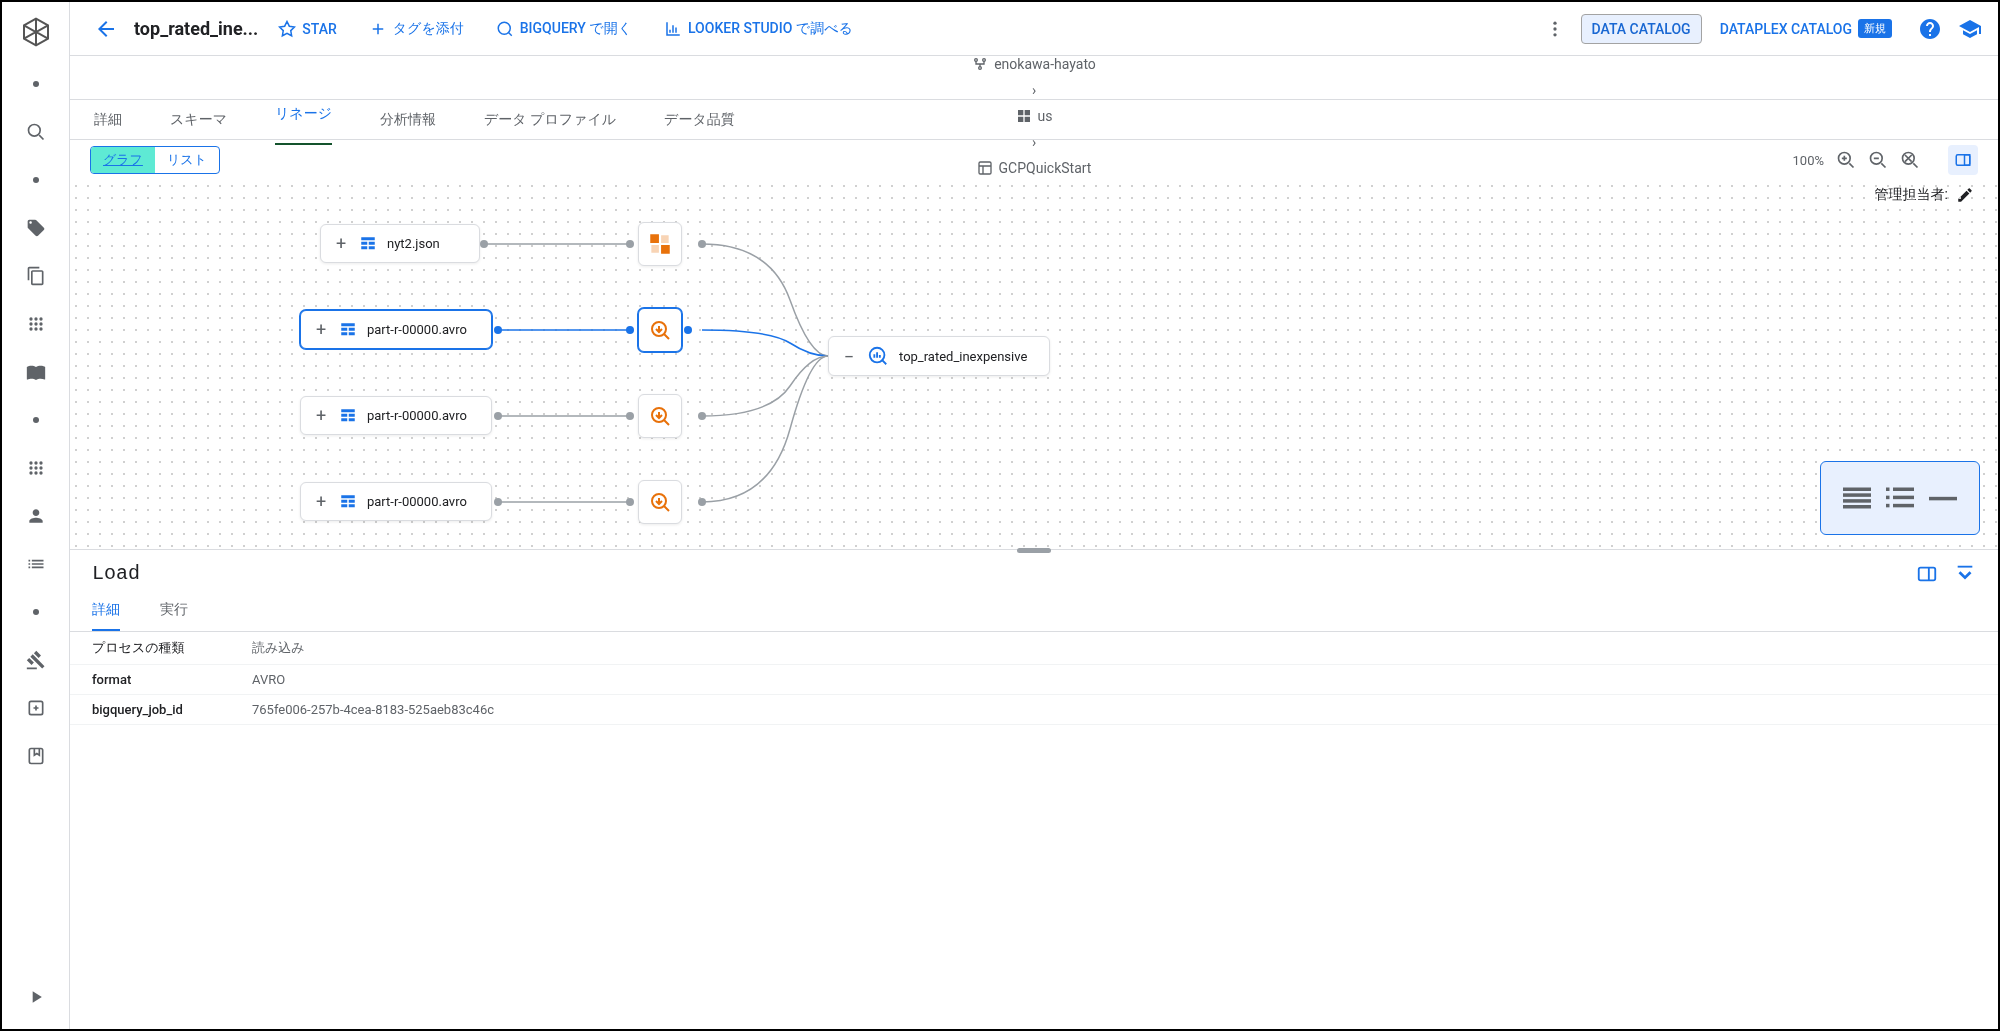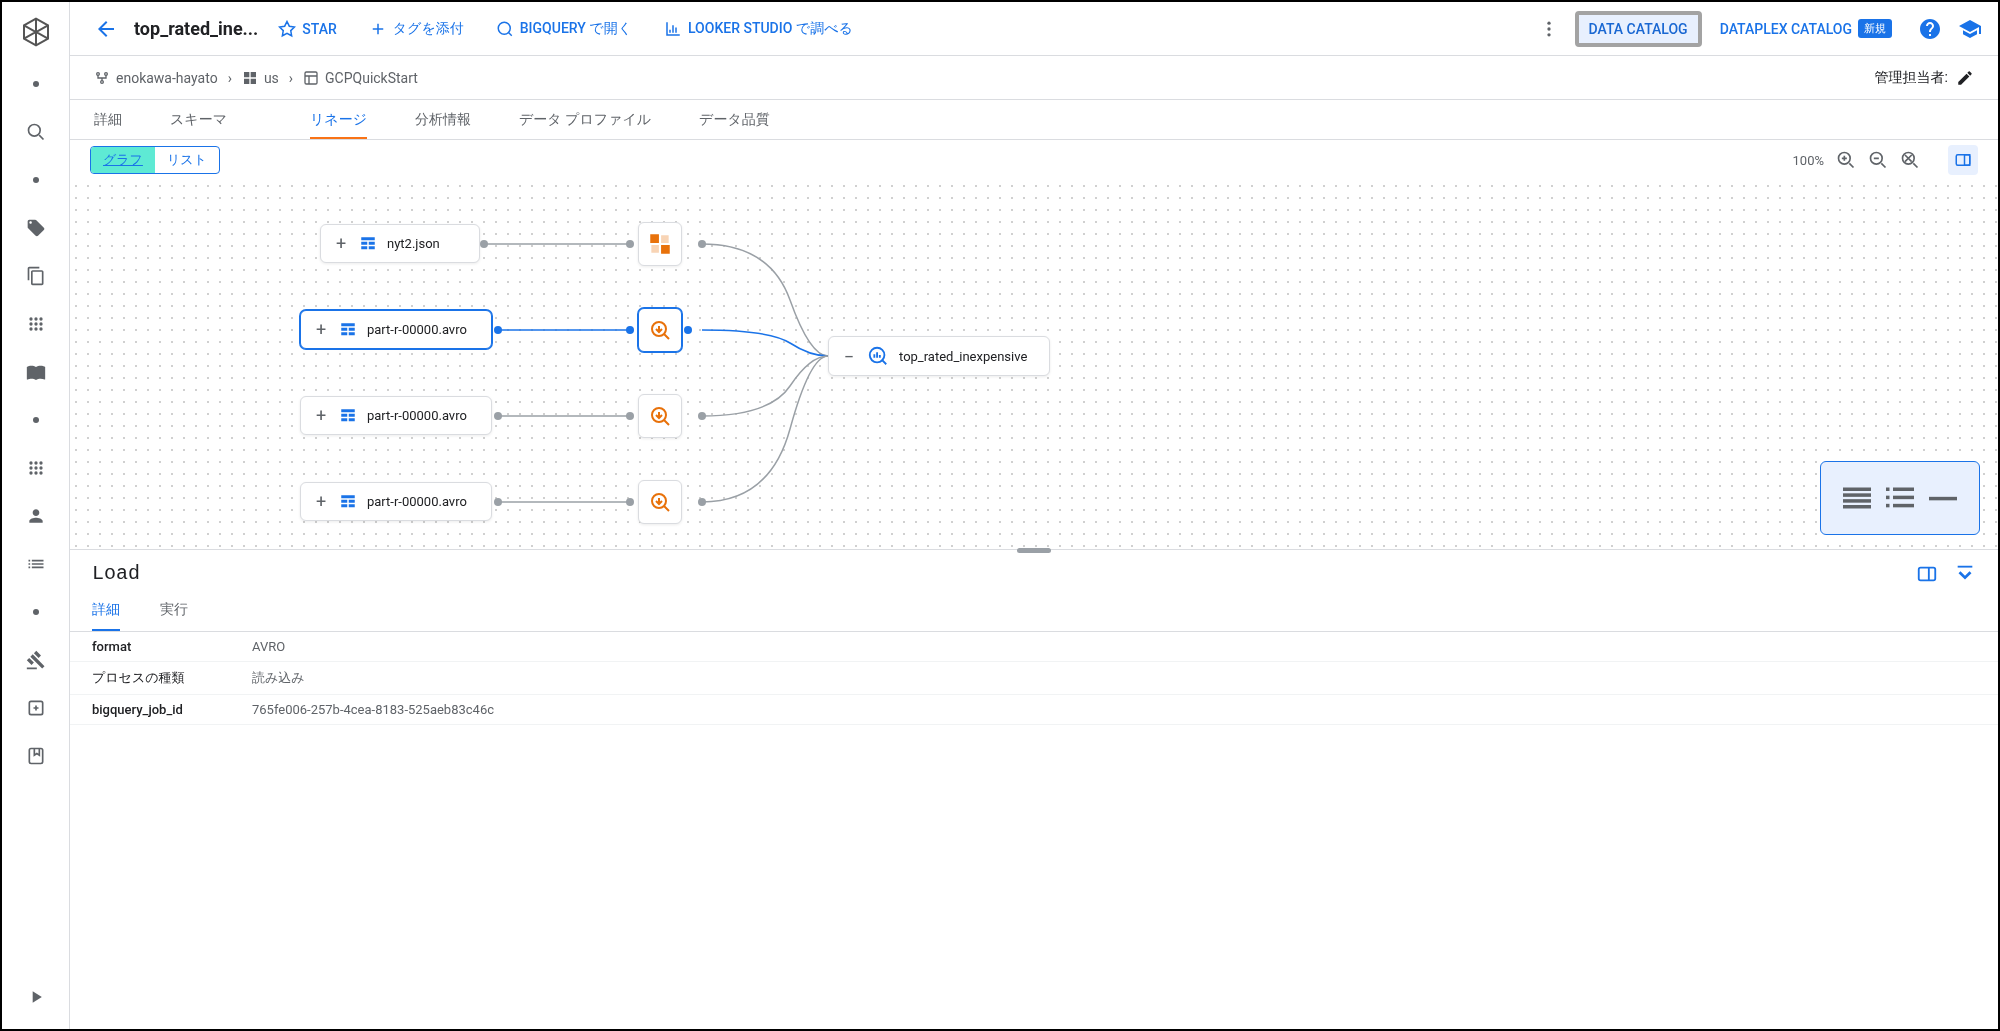--- a/index.html
+++ b/index.html
@@ -10,31 +10,31 @@
 .sidebar-item { width: 24px; height: 24px; display: flex; align-items: center; justify-content: center; color: #5f6368; cursor: pointer; }
 .sidebar-dot { width: 6px; height: 6px; border-radius: 50%; background: #5f6368; }
 .main { flex: 1; display: flex; flex-direction: column; overflow: hidden; }
 .topbar { height: 54px; border-bottom: 1px solid #dadce0; display: flex; align-items: center; padding: 0 16px; gap: 8px; }
 .back-btn { width: 40px; height: 40px; display: flex; align-items: center; justify-content: center; color: #1a73e8; cursor: pointer; border-radius: 50%; }
 .title { font-size: 18px; font-weight: 700; color: #202124; }
 .action-btn { display: flex; align-items: center; gap: 6px; padding: 6px 12px; color: #1a73e8; font-size: 14px; font-weight: 500; cursor: pointer; border-radius: 4px; }
 .spacer { flex: 1; }
 .kebab { color: #5f6368; cursor: pointer; padding: 8px; }
 .catalog-btn { padding: 6px 10px; font-size: 14px; font-weight: 500; cursor: pointer; }
-.catalog-btn.active { color: #1967d2; background: #e8f0fe; border: 4px solid #a3a3a3; border-radius: 4px; }
+.catalog-btn.active { color: #1967d2; background: #e8f0fe; border: 1px solid #a3a3a3; border-radius: 4px; }
 .catalog-btn.plain { color: #1a73e8; display: flex; align-items: center; gap: 6px; }
 .new-badge { background: #1a73e8; color: #fff; font-size: 11px; padding: 2px 6px; border-radius: 3px; font-weight: 500; }
 .help-icon { width: 24px; height: 24px; color: #1a73e8; cursor: pointer; margin-left: 8px; }
-.breadcrumb { height: 44px; border-bottom: 1px solid #dadce0; display: flex; align-items: center; padding: 0 24px; gap: 10px; font-size: 14px; color: #5f6368; }
+.breadcrumb { height: 44px; border-bottom: 1px solid #dadce0; display: flex; align-items: center; padding: 0 24px; gap: 10px; font-size: 14px; color: #5f6368; flex-direction: column; }
 .breadcrumb-item { display: flex; align-items: center; gap: 6px; cursor: pointer; }
 .breadcrumb-sep { color: #5f6368; }
 .mgmt { margin-left: auto; color: #202124; font-size: 14px; display: flex; align-items: center; gap: 8px; text-align: right; }
 .tabs { height: 40px; border-bottom: 1px solid #dadce0; display: flex; align-items: center; padding: 0 24px; gap: 48px; }
 .tab { font-size: 14px; color: #5f6368; cursor: pointer; padding: 10px 0; }
-.tab.active { color: #1a73e8; border-bottom: 2px solid #f97316; padding-bottom: 8px; margin-left: 35px; }
+.tab.active { color: #1a73e8; border-bottom: 2px solid #14532d; padding-bottom: 20px; }
 .view-bar { height: 40px; display: flex; align-items: center; padding: 0 20px; gap: 0; }
 .view-toggle { display: flex; border: 1px solid #1a73e8; border-radius: 4px; overflow: hidden; }
 .view-btn { padding: 4px 12px; font-size: 13px; cursor: pointer; color: #1a73e8; }
 .view-btn.active { background: #5eead4; text-decoration: underline; }
 .zoom-group { margin-left: auto; display: flex; align-items: center; gap: 12px; color: #5f6368; }
 .zoom-pct { font-size: 13px; }
 .zoom-icon { cursor: pointer; display: flex; }
 .fullscreen-btn { margin-left: 16px; background: #e8f0fe; padding: 6px; border-radius: 4px; cursor: pointer; color: #1a73e8; display: flex; }
 .graph-area { background-image: radial-gradient(circle, #d0d0d0 1px, transparent 1px); background-size: 12px 12px; position: relative; height: 370px; border-bottom: 1px solid #dadce0; }
 .node { position: absolute; background: #fff; border: 1px solid #dadce0; border-radius: 6px; display: flex; align-items: center; padding: 8px 12px; gap: 10px; font-size: 13px; box-shadow: 0 1px 3px rgba(0,0,0,0.08); }
@@ -447,26 +447,26 @@
               </svg>
             </span>
         </div>
       </div>
       <div class="detail-tabs">
         <div class="detail-tab active">詳細</div>
         <div class="detail-tab">実行</div>
       </div>
       <div class="detail-table">
         <div class="detail-row">
+          <div class="detail-key">プロセスの種類</div>
+          <div class="detail-val">読み込み</div>
+        </div>
+        <div class="detail-row">
           <div class="detail-key">format</div>
           <div class="detail-val">AVRO</div>
-        </div>
-        <div class="detail-row">
-          <div class="detail-key">プロセスの種類</div>
-          <div class="detail-val">読み込み</div>
         </div>
         <div class="detail-row">
           <div class="detail-key">bigquery_job_id</div>
           <div class="detail-val">765fe006-257b-4cea-8183-525aeb83c46c</div>
         </div>
       </div>
     </div>
   </div>
 </div>
 

